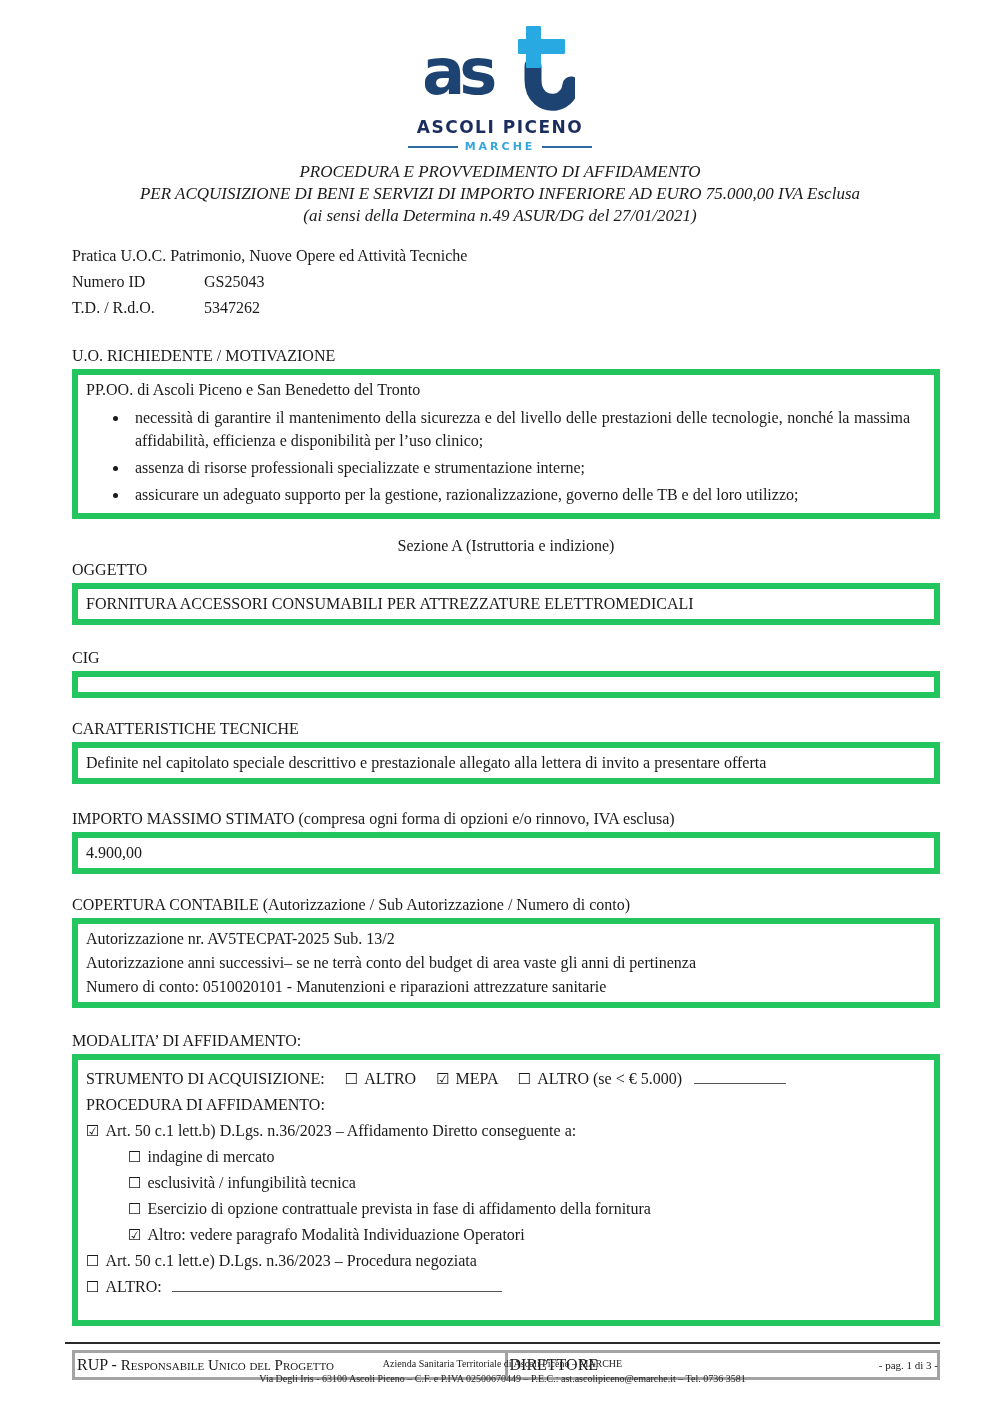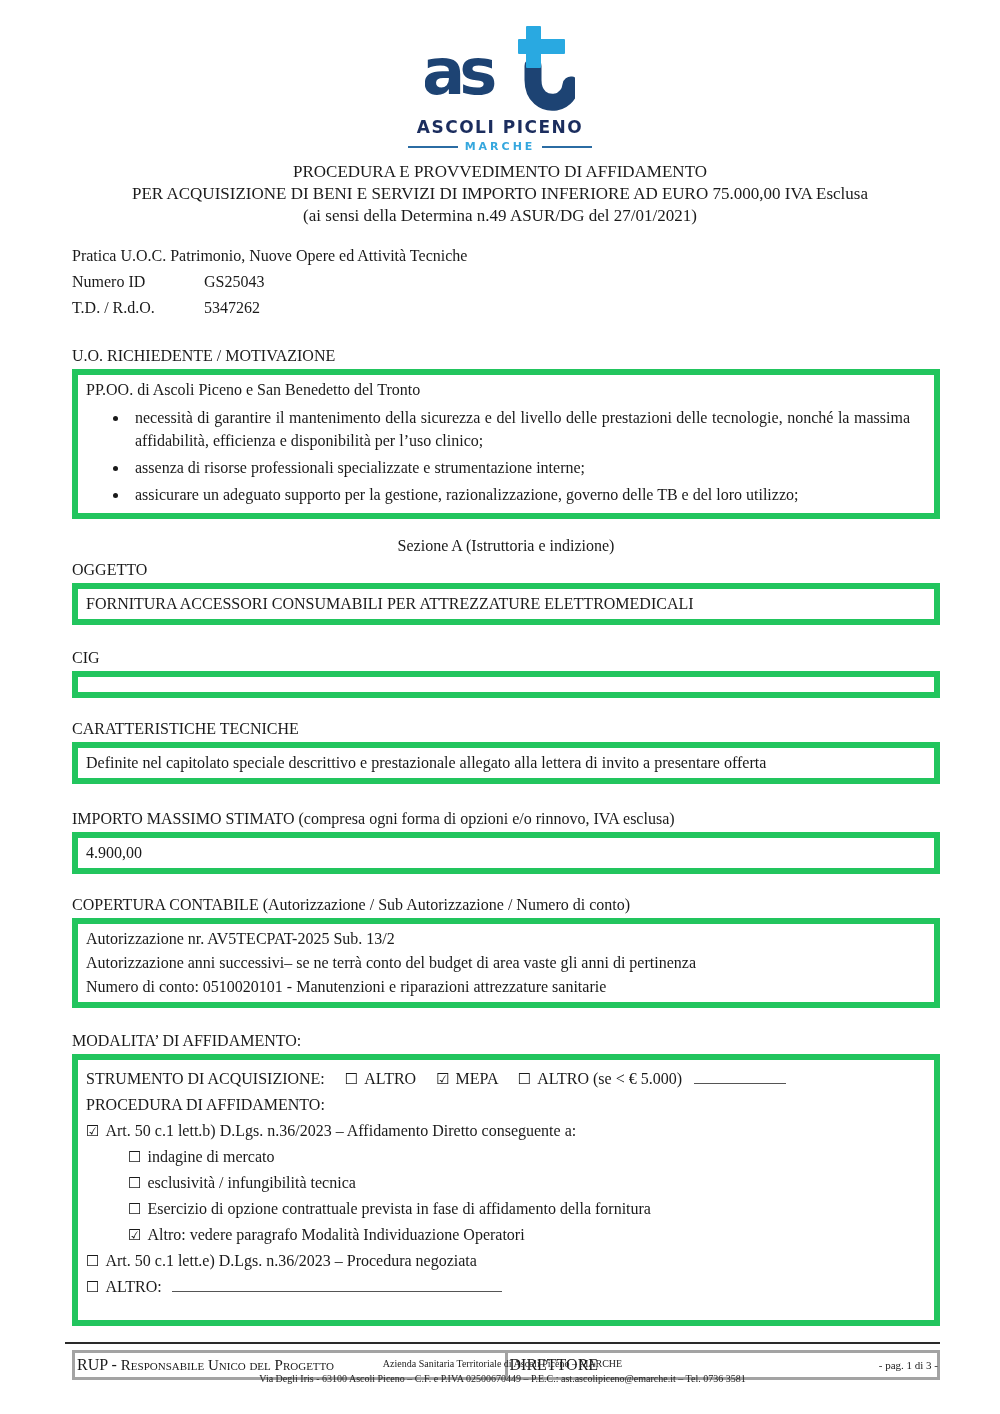--- a/index.html
+++ b/index.html
@@ -27,21 +27,21 @@
     gap: 7px; margin-top: 3px;
   }
   .logo-region .rline { width: 50px; height: 2px; background: #2b6ca3; }
   .logo-region .rtext {
     font-family: "DejaVu Sans", sans-serif;
     font-weight: bold; font-size: 11px; letter-spacing: 3px;
     color: #35a7de;
   }
 
   
-  .title { margin-top: 8px; text-align: center; font-size: 17px; line-height: 22px; }
+  .title { margin-top: 8px; text-align: center; font-size: 17px; line-height: 22px; font-style: italic; }
 
   
   .meta { margin-top: 16px; font-size: 16px; line-height: 26px; }
   .meta-label { display: inline-block; width: 128px; }
 
   
   .sh { font-size: 16px; line-height: 21px; }
   .box {
     border: 6px solid #22c55e;
     padding: 3px 8px;

